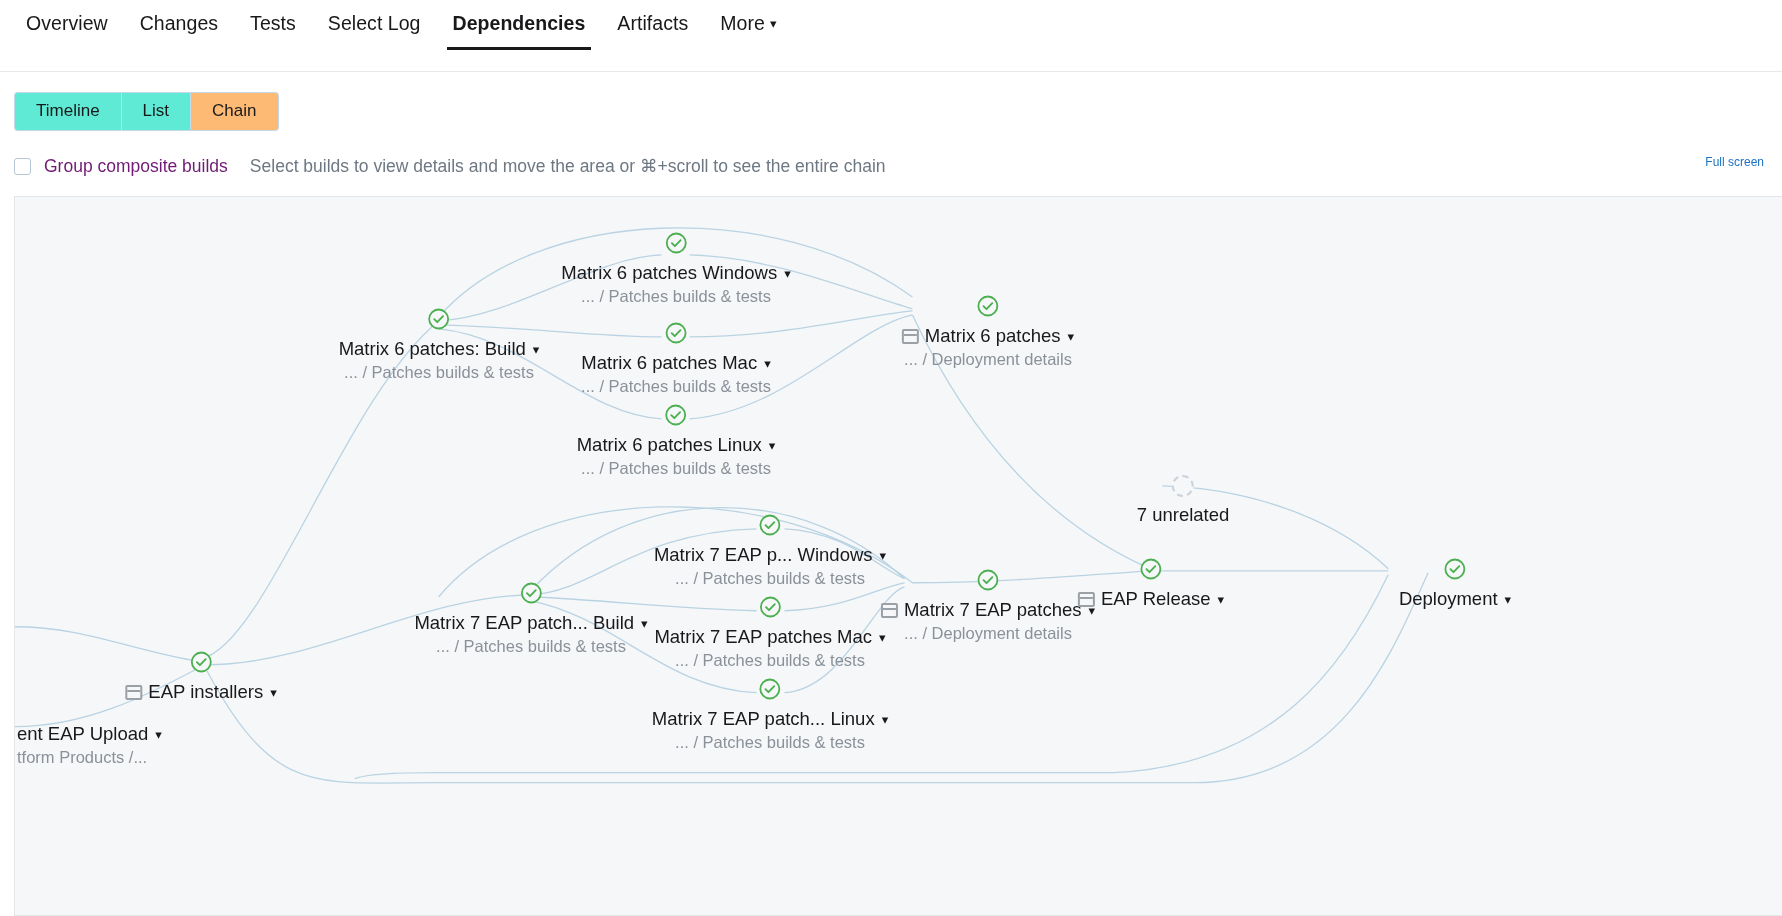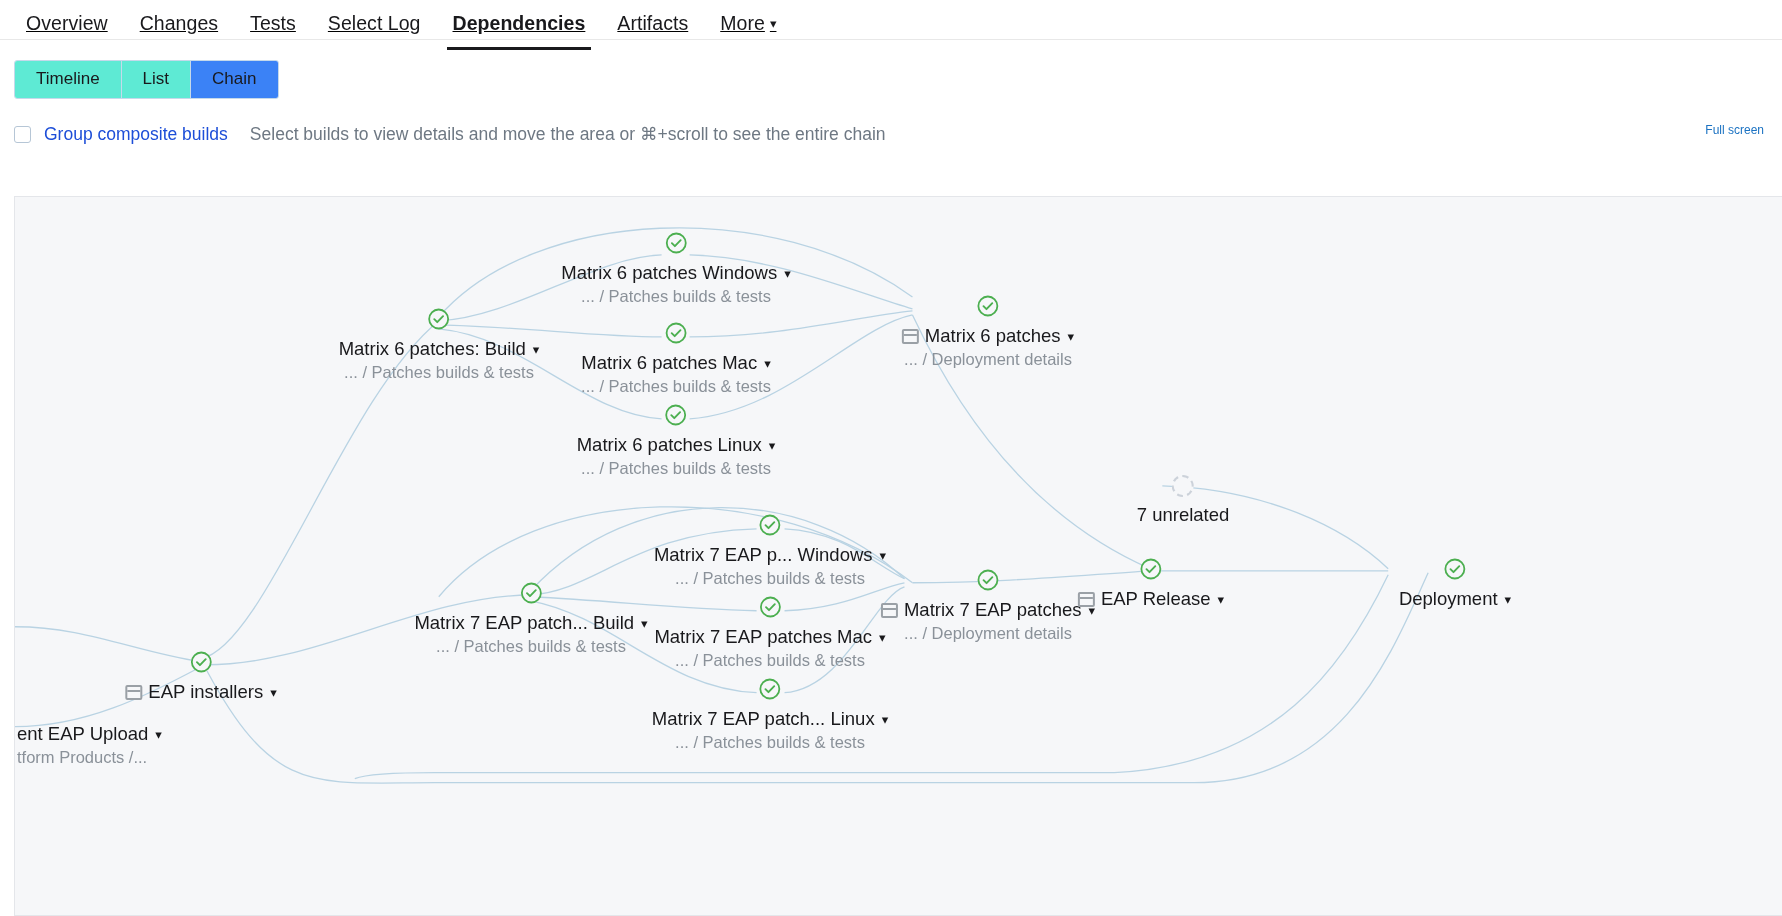--- a/index.html
+++ b/index.html
@@ -8,26 +8,25 @@
     width: 1782px; height: 916px;
     background: #ffffff;
     font-family: "Liberation Sans", sans-serif;
     -webkit-font-smoothing: antialiased;
     overflow: hidden;
   }
 
   
   #tabbar {
     position: relative;
-    height: 40px;
+    height: 72px;
     display: flex;
     align-items: flex-start;
     padding: 0 0 0 10px;
     border-bottom: 1px solid #e8e8e8;
-    text-decoration: underline;
   }
   .tab {
     font-size: 19.5px;
     color: #19191c;
     padding: 13px 16px 16px 16px;
     line-height: 1.1;
     cursor: pointer;
     white-space: nowrap;
     position: relative;
     letter-spacing: 0.05px;
@@ -54,42 +53,42 @@
     font-size: 17px;
     color: #19191c;
     background: #5eead4;
     padding: 8px 21px 9px 21px;
     cursor: pointer;
     border-right: 1px solid #c5d9ea;
     line-height: 1.2;
     white-space: nowrap;
   }
   .seg:last-child { border-right: none; }
-  .seg.active { background: #3b82f6; }
+  .seg.active { background: #fdba74; }
 
   
   #controls {
     position: relative;
     margin: 23px 0 0 0;
     padding: 0 18px 0 14px;
     display: flex;
     align-items: center;
     height: 24px;
   }
   #cb-group {
     width: 17px; height: 17px;
     border: 1.5px solid #b6c6d6;
     border-radius: 3px;
     background: #fff;
     cursor: pointer;
     flex: none;
   }
   #cb-label {
     font-size: 17.5px;
-    color: #1d4ed8;
+    color: #701a75;
     margin-left: 13px;
     white-space: nowrap;
     cursor: pointer;
   }
   #hint {
     font-size: 17.5px;
     color: #6e7883;
     margin-left: 22px;
     white-space: nowrap;
   }

